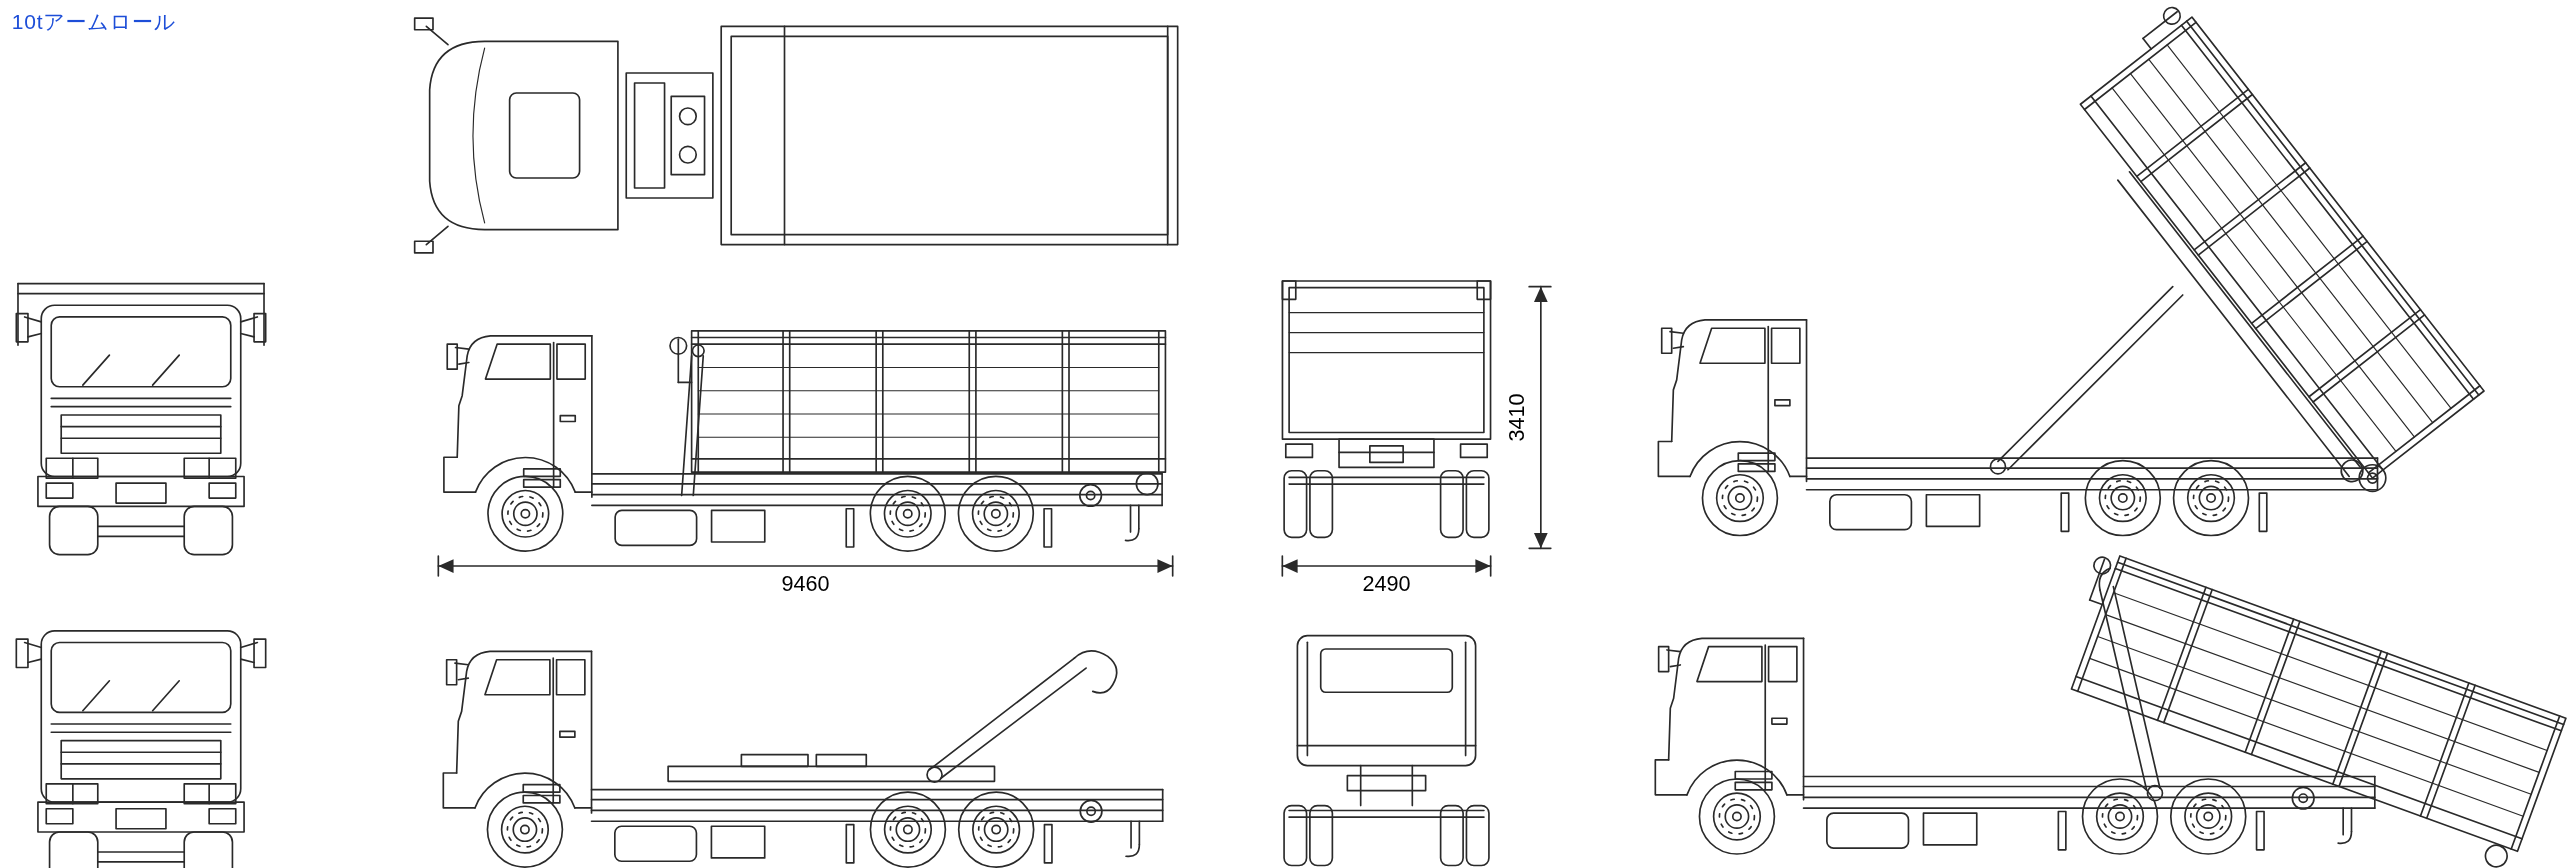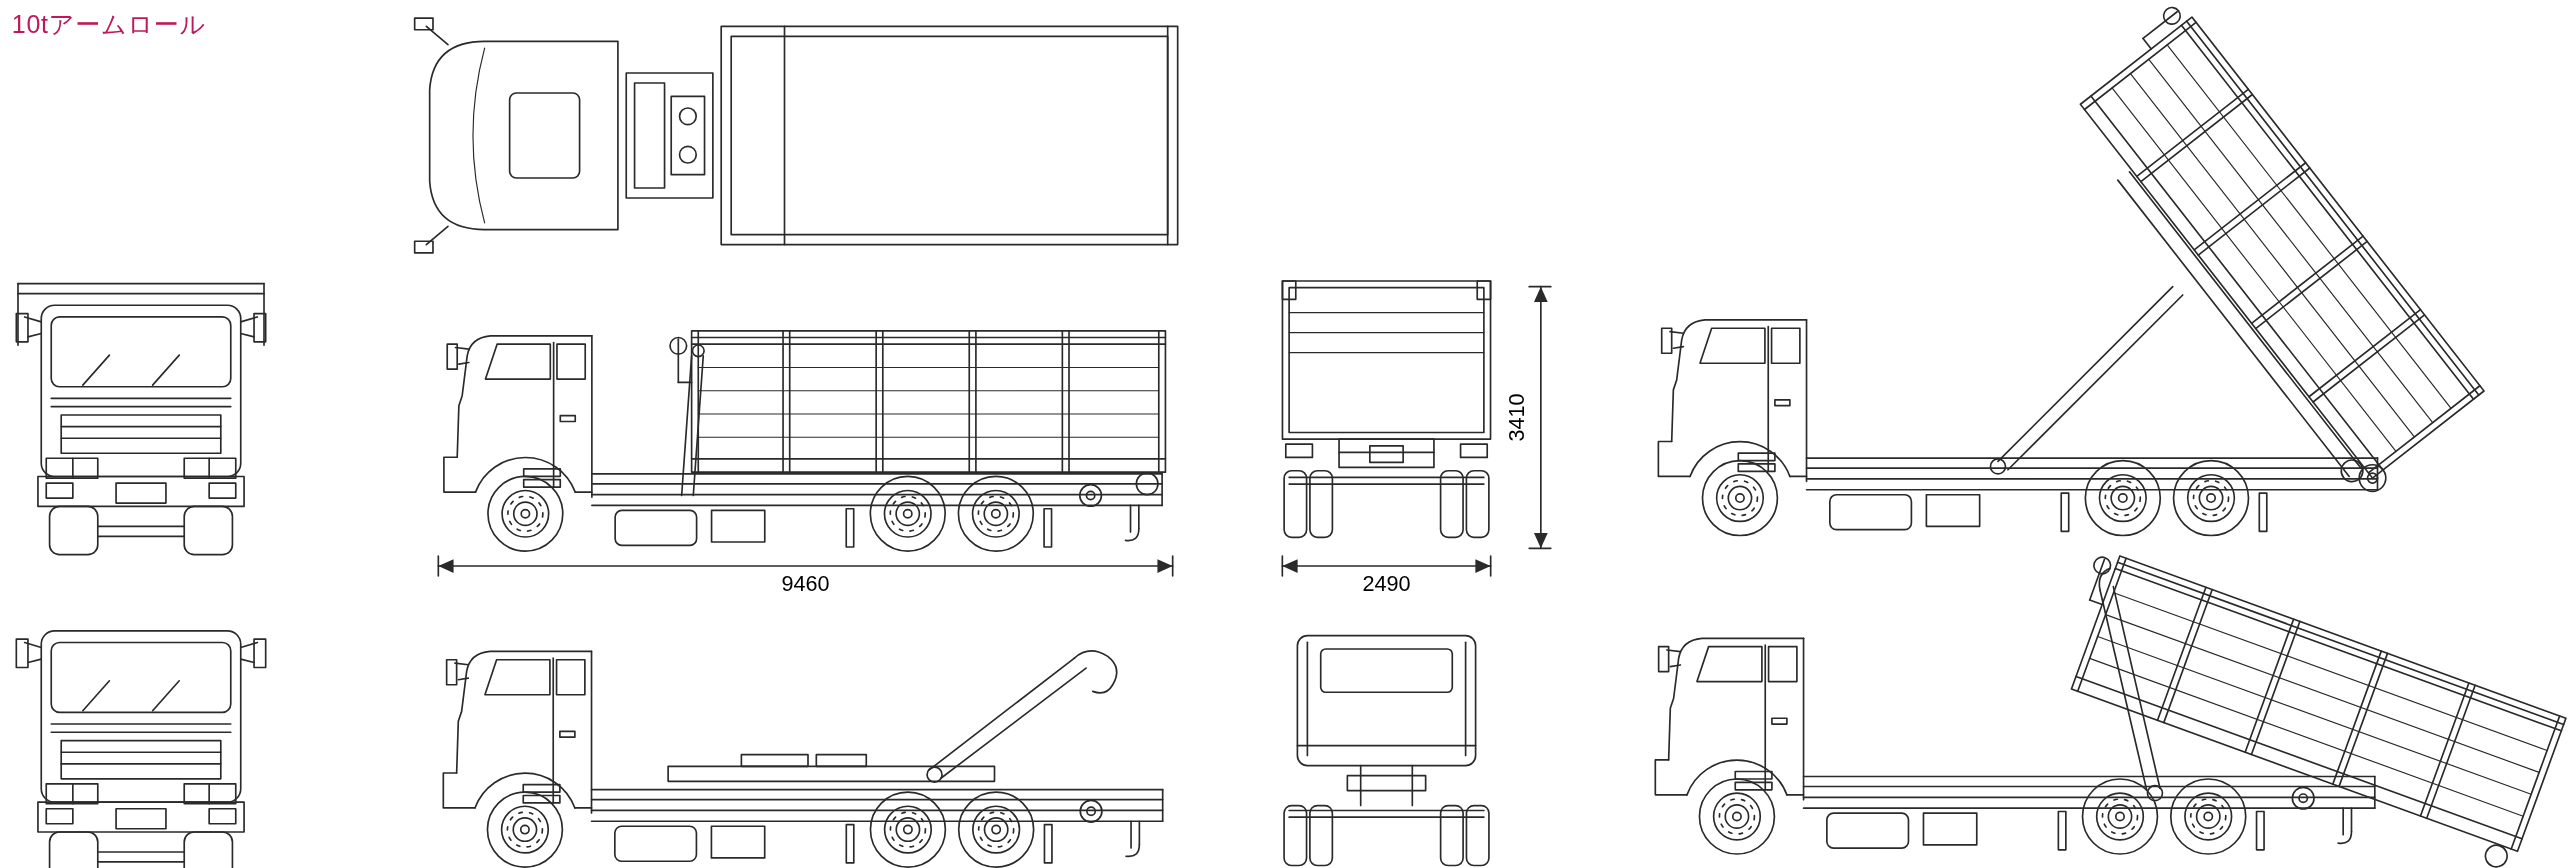--- a/index.html
+++ b/index.html
@@ -1,18 +1,18 @@
 <!DOCTYPE html>
 <html style="font-size:13.3px"><head>
 <meta charset="utf-8">
 <style>
   html,body{margin:0;padding:0;background:#fff;}
   body{width:2576px;height:868px;position:relative;font-family:"Liberation Sans",sans-serif;overflow:hidden;}
   .canvas{position:absolute;inset:0;background:#fff;}
-  .title{position:absolute;left:11.7px;top:8.3px;font-size:25px;color:#be185d;letter-spacing:0.8px;}
+  .title{position:absolute;left:11.7px;top:8.3px;font-size:21px;color:#1d4ed8;letter-spacing:0.8px;}
   svg.view{position:absolute;overflow:visible;}
   svg path,svg rect,svg circle,svg line,svg polyline,svg polygon,svg ellipse{
     stroke:#2a2a2a;stroke-width:2;fill:none;stroke-linecap:round;stroke-linejoin:round;}
   svg text{fill:#000;stroke:none;font-family:"Liberation Sans",sans-serif;font-size:26px;}
   svg path.arr{fill:#2a2a2a;stroke:none;}
   .lugs{stroke-dasharray:4 9;}
   .thin{stroke-width:1.4;}
 </style>
 </head>
 <body>

